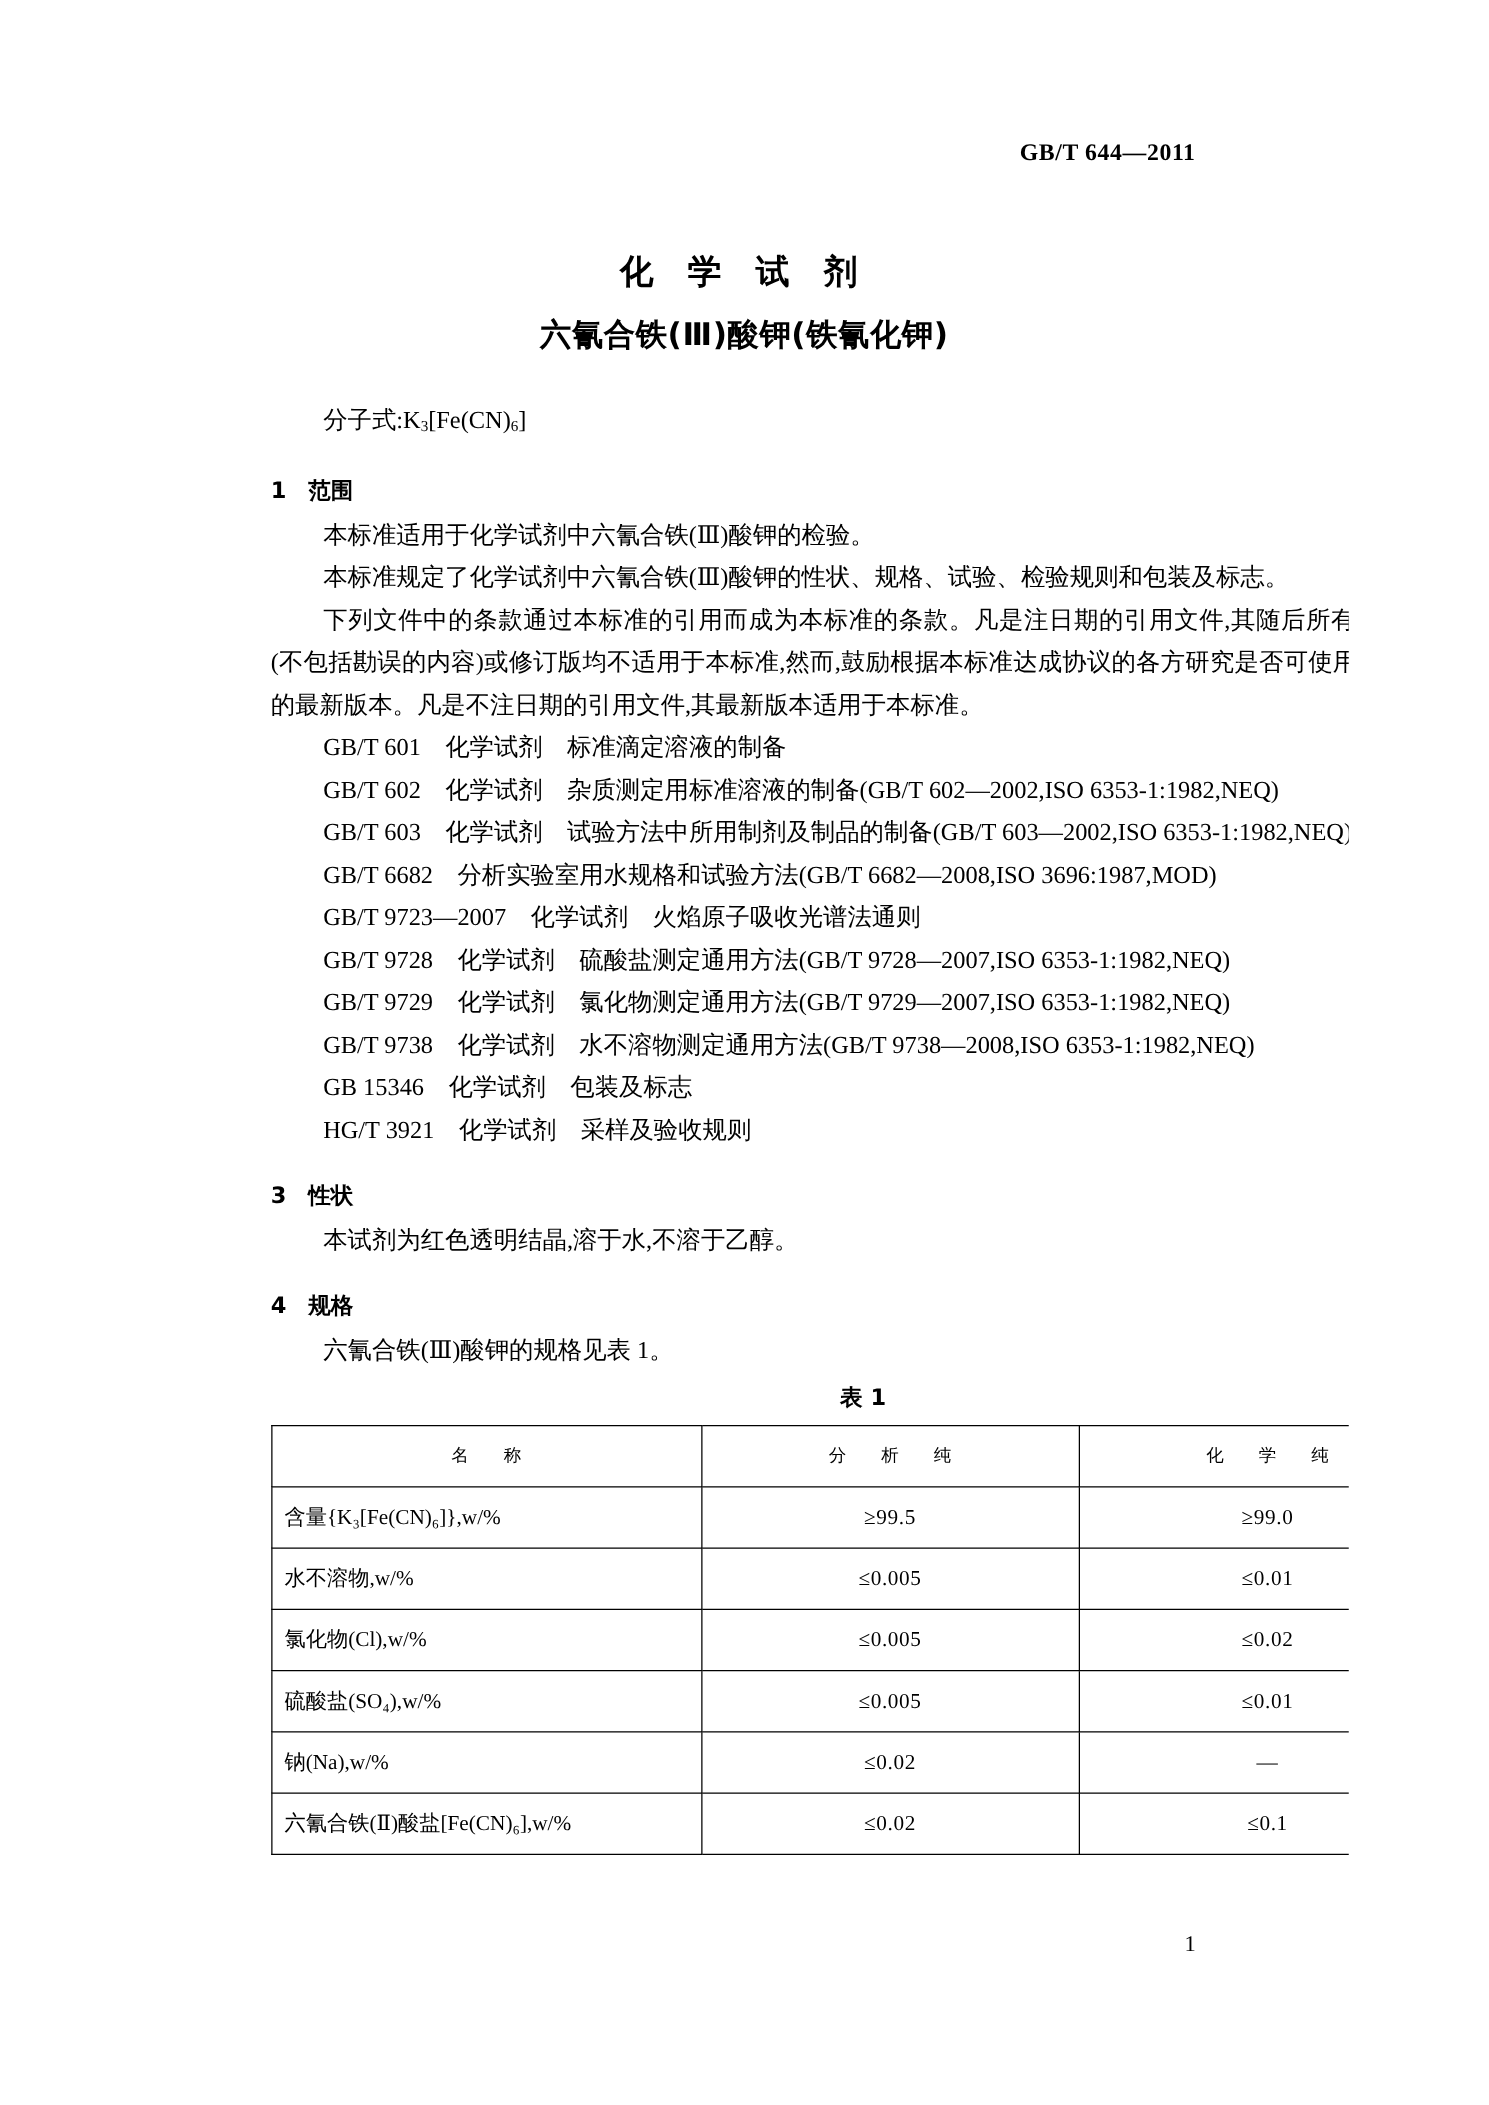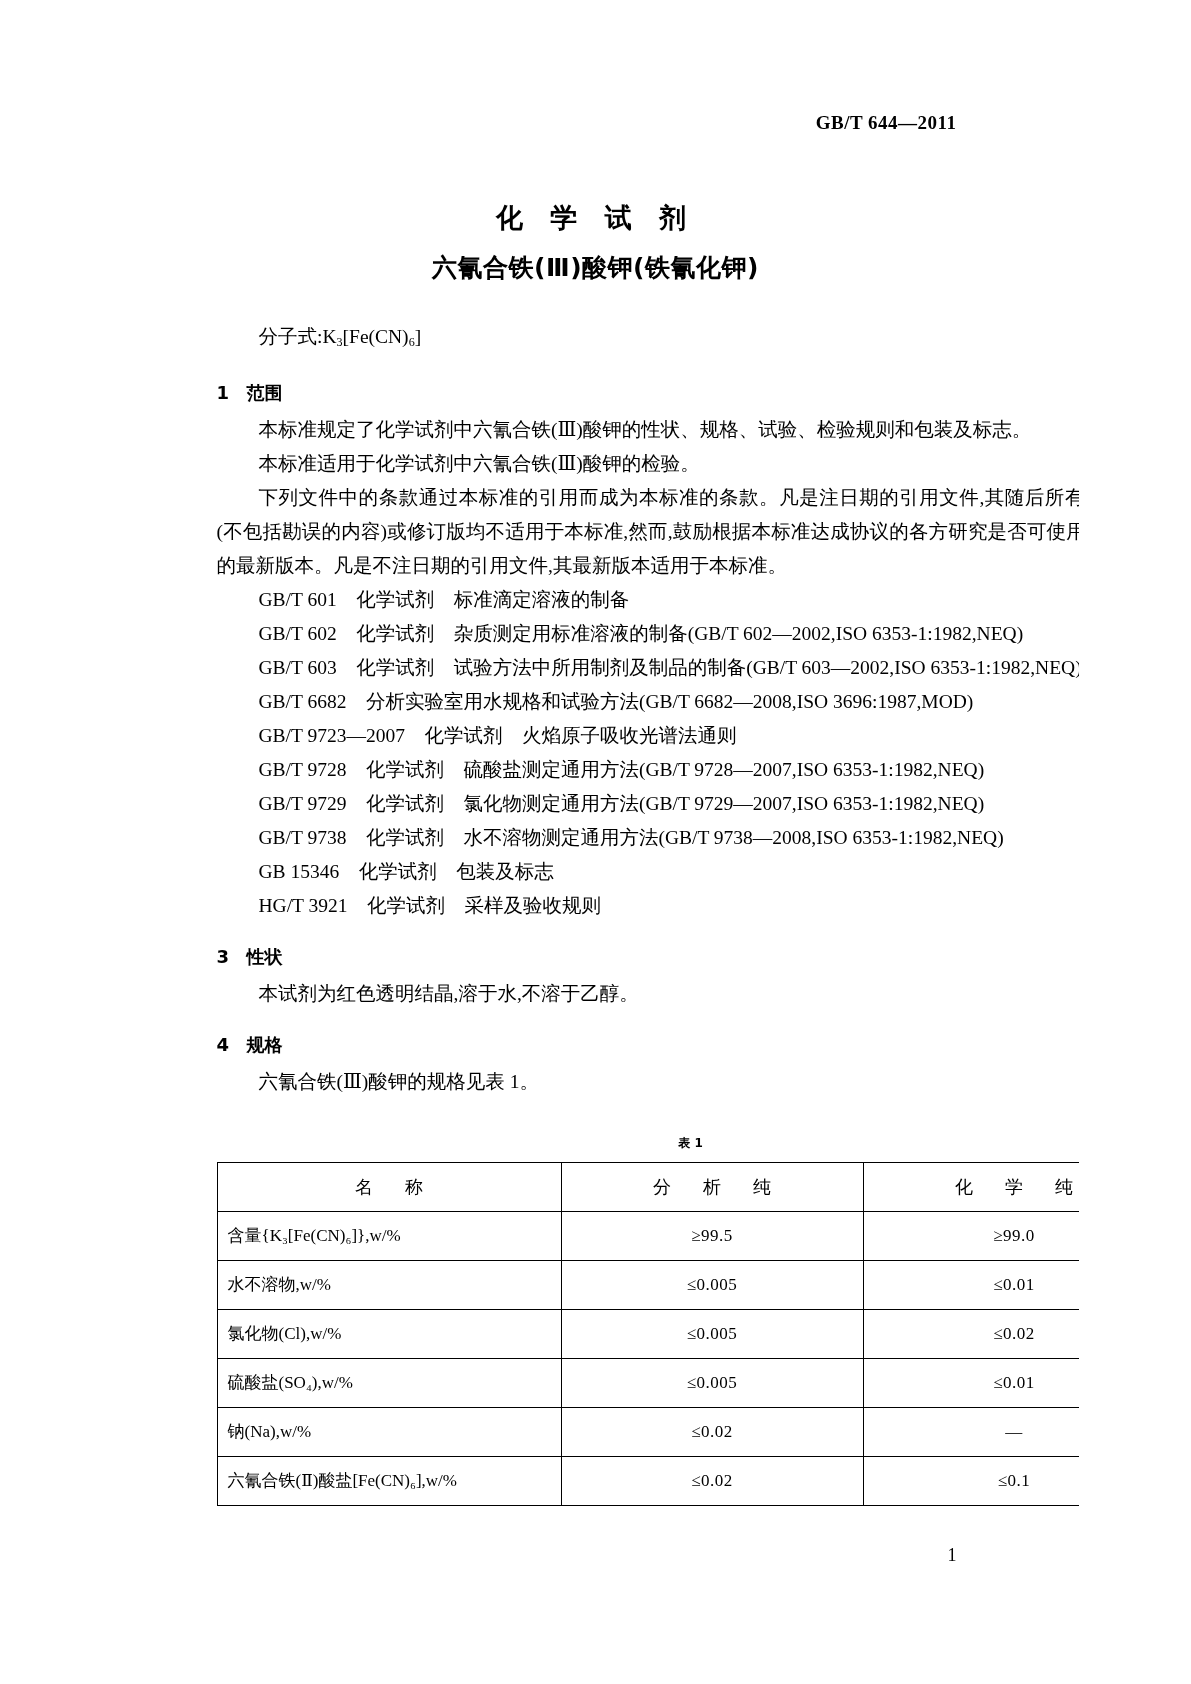--- a/index.html
+++ b/index.html
@@ -89,41 +89,41 @@
   }
   .ref-line {
     font-size: 19.5px;
     line-height: 34px;
     text-indent: 42px;
   }
   .table-caption {
     text-align: center;
     font-family: "DejaVu Sans", "Liberation Sans", sans-serif;
     font-weight: bold;
-    font-size: 12px;
-    margin-top: 36px;
+    font-size: 18px;
+    margin-top: 8px;
     margin-bottom: 10px;
   }
   table.spec {
     border-collapse: collapse;
     width: 948px;
     table-layout: fixed;
   }
   table.spec td, table.spec th {
     border: 1px solid #000000;
     font-weight: normal;
     font-size: 17px;
     height: 44px;
     padding: 2px 10px;
   }
   table.spec thead th {
     text-align: center;
     letter-spacing: 7px;
     text-indent: 7px;
-    font-size: 18px;
+    font-size: 14px;
   }
   table.spec tbody td.name {
     text-align: left;
     font-size: 17px;
   }
   table.spec tbody td.val {
     text-align: center;
     font-size: 17px;
     letter-spacing: 0.5px;
   }
@@ -149,22 +149,22 @@
   <div class="body-area">
 
     <div class="formula-line">
       <span>分子式:K</span><sub>3</sub><span>[Fe(CN)</span><sub>6</sub><span>]</span>
     </div>
 
 
     <div class="sec-head">
       <span class="num">1</span><span>范围</span>
     </div>
+    <div class="para">本标准适用于化学试剂中六氰合铁(Ⅲ)酸钾的检验。</div>
     <div class="para">本标准规定了化学试剂中六氰合铁(Ⅲ)酸钾的性状、规格、试验、检验规则和包装及标志。</div>
-    <div class="para">本标准适用于化学试剂中六氰合铁(Ⅲ)酸钾的检验。</div>
 
     <div class="para flow">下列文件中的条款通过本标准的引用而成为本标准的条款。凡是注日期的引用文件,其随后所有的修改单(不包括勘误的内容)或修订版均不适用于本标准,然而,鼓励根据本标准达成协议的各方研究是否可使用这些文件的最新版本。凡是不注日期的引用文件,其最新版本适用于本标准。</div>
 
     <div class="ref-line">GB/T 601　化学试剂　标准滴定溶液的制备</div>
     <div class="ref-line">GB/T 602　化学试剂　杂质测定用标准溶液的制备(GB/T 602—2002,ISO 6353-1:1982,NEQ)</div>
     <div class="ref-line">GB/T 603　化学试剂　试验方法中所用制剂及制品的制备(GB/T 603—2002,ISO 6353-1:1982,NEQ)</div>
     <div class="ref-line">GB/T 6682　分析实验室用水规格和试验方法(GB/T 6682—2008,ISO 3696:1987,MOD)</div>
     <div class="ref-line">GB/T 9723—2007　化学试剂　火焰原子吸收光谱法通则</div>
     <div class="ref-line">GB/T 9728　化学试剂　硫酸盐测定通用方法(GB/T 9728—2007,ISO 6353-1:1982,NEQ)</div>
     <div class="ref-line">GB/T 9729　化学试剂　氯化物测定通用方法(GB/T 9729—2007,ISO 6353-1:1982,NEQ)</div>

